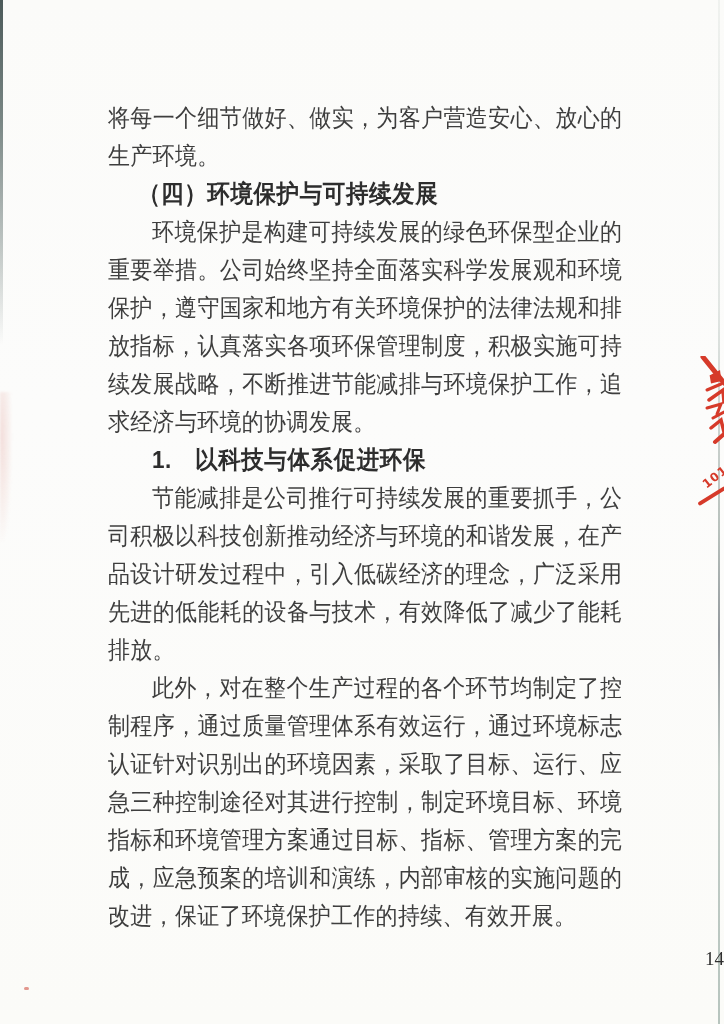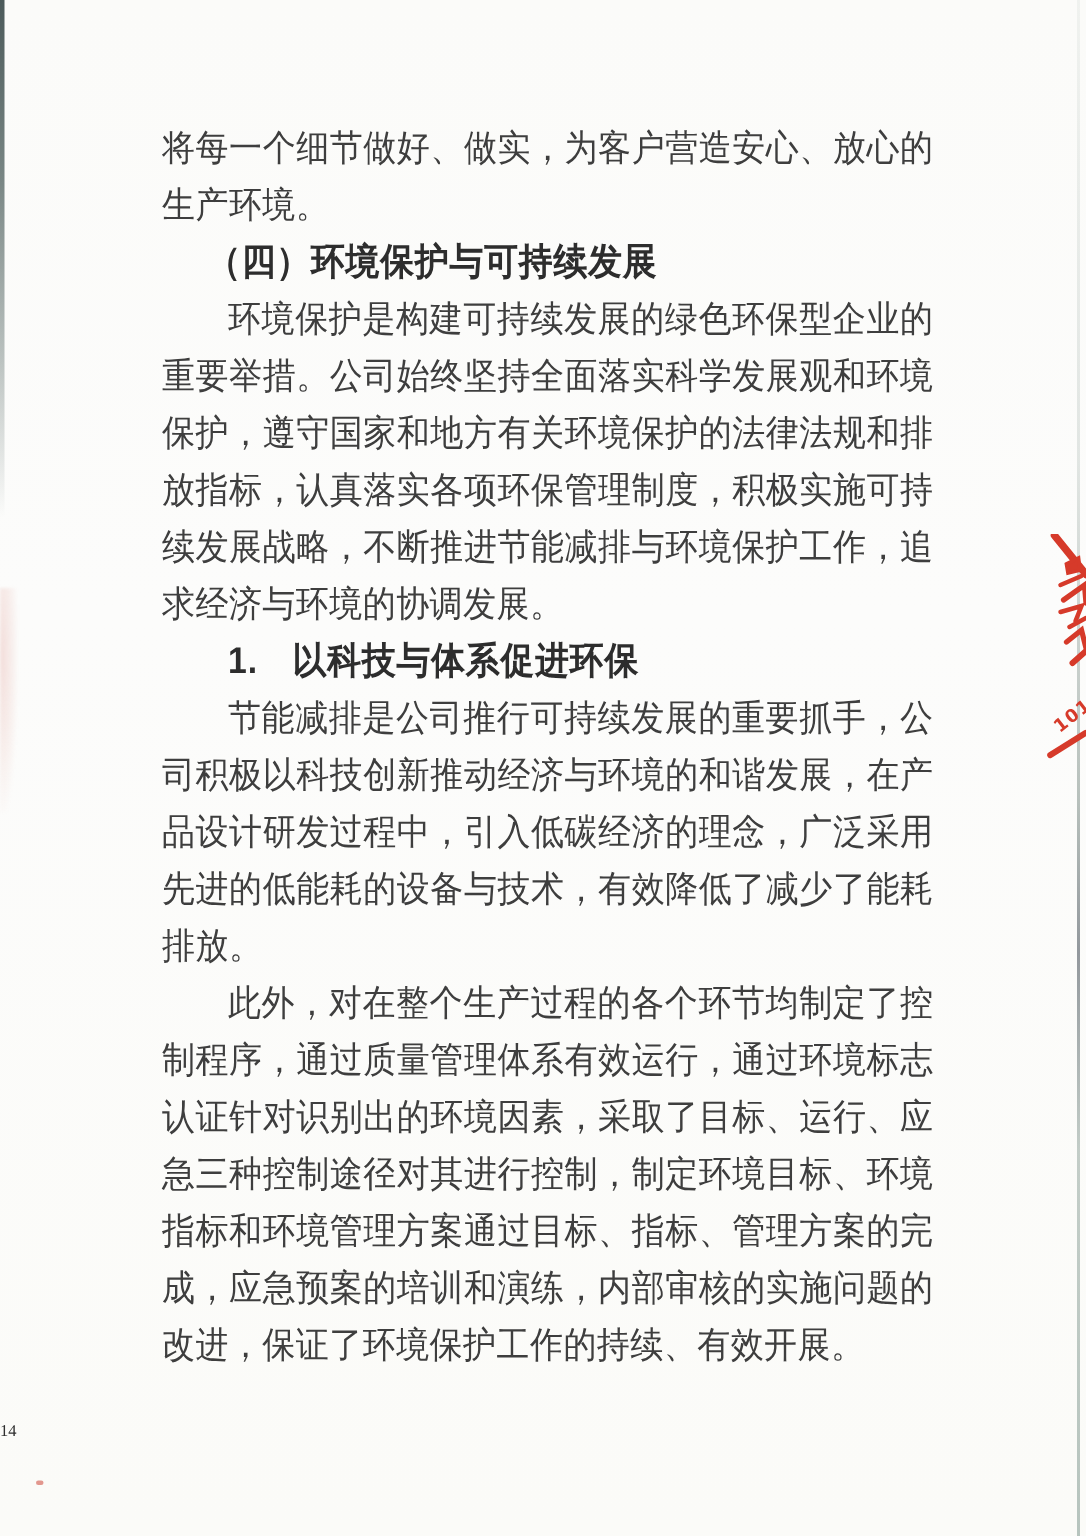--- a/index.html
+++ b/index.html
@@ -84,21 +84,21 @@
     left: 2px; top: 38px;
     width: 32px; height: 4px;
     background: #d63a2a;
     transform: rotate(-32deg);
     border-radius: 2px;
   }
 
   
   .text-block {
     position: absolute;
-    left: 108px; top: 80px;
+    left: 108px; top: 99px;
     width: 514px;
   }
   .line {
     height: 38px;
     line-height: 38px;
     font-size: 22px;
     color: #3e3e3e;
     letter-spacing: 0.3px;
     transform: scaleY(1.1);
     transform-origin: 50% 50%;
@@ -120,22 +120,22 @@
     font-size: 22.5px;
     letter-spacing: 0.6px;
   }
   .line.heading1 { text-indent: 30px; }
   .line.heading2 { text-indent: 44px; }
 
   .page-number {
     position: absolute;
     left: 0; top: 948px;
     width: 724px;
-    text-align: left;
-    font-size: 11px;
+    text-align: right;
+    font-size: 19px;
     color: #2f2f2f;
     font-family: "Liberation Serif", serif;
   }
 </style>
 </head>
 <body>
 
 <div class="page">
 
   <div class="edge-left"></div>

